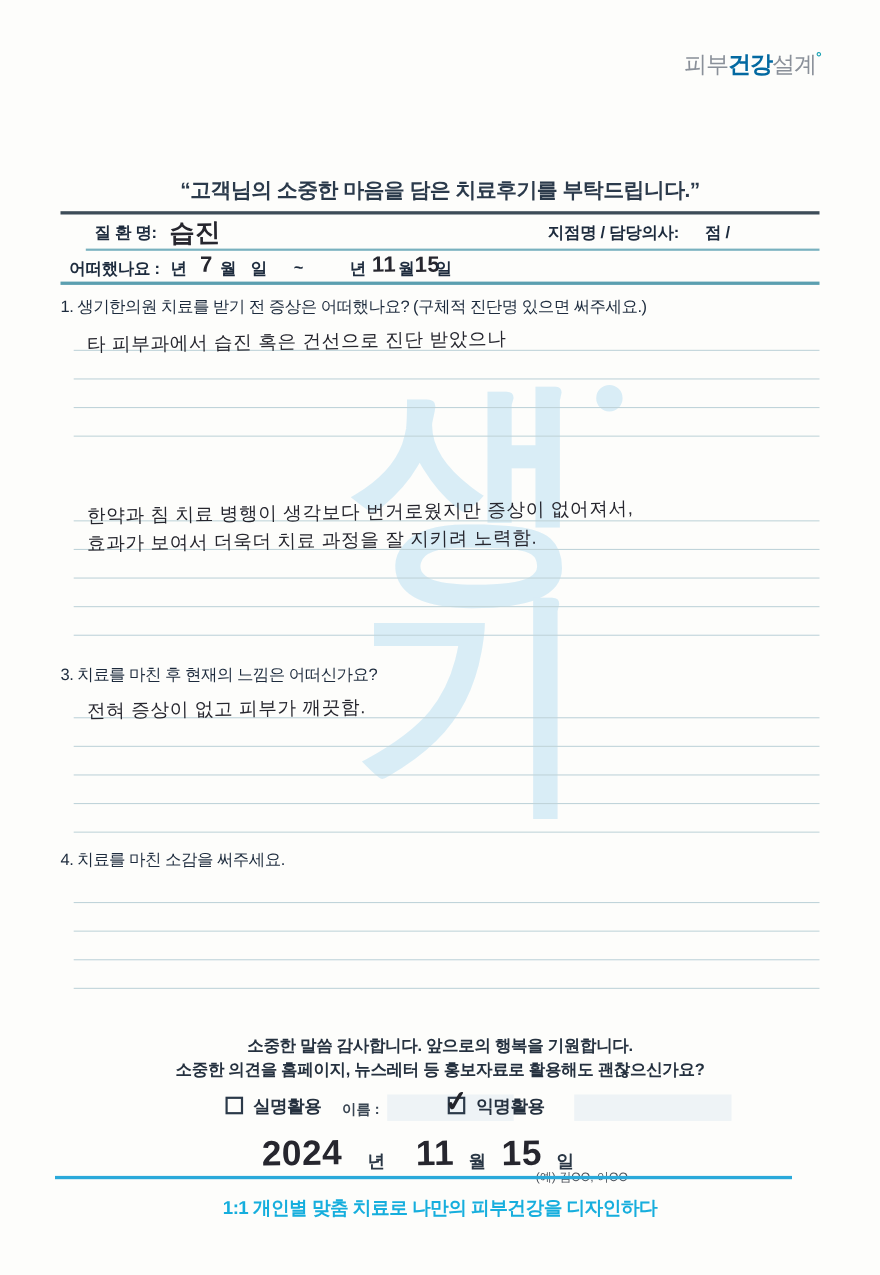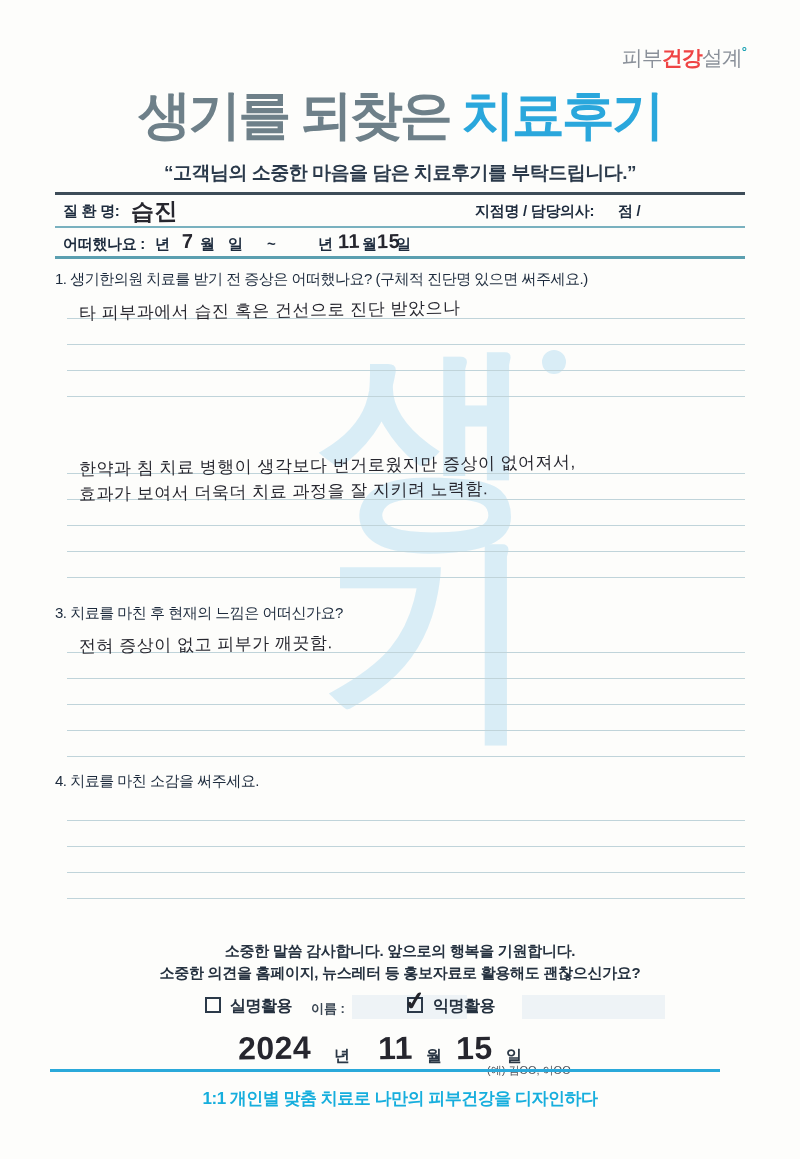--- a/index.html
+++ b/index.html
@@ -11,35 +11,35 @@
   
   .watermark { position:absolute; left:320px; top:348px; width:290px; height:445px; z-index:0; }
   .wm-ring { position:absolute; left:222px; top:2px; width:24px; height:24px;
              border:12px solid #d9edf6; border-radius:50%; }
   .wm-char { font-size:218px; line-height:0.88; font-weight:bold; color:#d9edf6;
              letter-spacing:-12px; }
 
   
   .logo { position:absolute; top:44px; right:54px; z-index:1; font-size:21px;
           letter-spacing:-1px; color:#8a9099; }
-  .logo .teal { color:#ef4444; font-weight:bold; }
+  .logo .teal { color:#0369a1; font-weight:bold; }
   .logo .deg  { color:#17a0b2; font-size:13px; vertical-align:top; font-weight:bold; }
 
   
   .title { position:absolute; top:80px; left:0; width:100%; text-align:center; z-index:1;
            font-size:53px; font-weight:800; letter-spacing:-3px; }
   .title .t1 { color:#6e8089; }
   .title .t2 { color:#2aa7dc; margin-left:12px; }
   .subtitle { position:absolute; top:160px; left:0; width:100%; text-align:center; z-index:1;
               font-size:19px; font-weight:bold; color:#2b3a4b; letter-spacing:-0.5px; }
 
   
   .info-table { position:absolute; left:55px; top:192px; width:690px; z-index:1;
                 border-top:3px solid #3d4c58; }
-  .info-row1 { position:relative; height:33px; border-bottom:2px solid #79b1bf; }
+  .info-row1 { position:relative; height:33px; border-bottom:2px solid #79b1bf;margin-left:23px; }
   .info-row2 { position:relative; height:31px; border-bottom:3px solid #5b9fb0; }
   .lbl { font-size:15px; font-weight:bold; color:#1d2b3d; letter-spacing:-0.3px; }
   .pos { position:absolute; top:7px; }
 
   
   .hw { font-family:"Liberation Sans", sans-serif; color:#26262e; white-space:nowrap;
         transform:rotate(-0.8deg); letter-spacing:0.5px; }
   .hw-disease { position:absolute; left:76px; top:1px; font-size:23px; font-weight:bold; }
   .hw-inline  { font-size:20px; font-weight:bold; }
   .hw-date    { font-size:32px; font-weight:bold; }
@@ -83,21 +83,20 @@
 <div class="page">
 
   <div class="watermark">
     <span class="wm-ring"></span>
     <div class="wm-char">생</div>
     <div class="wm-char">기</div>
   </div>
 
   <div class="logo"><span>피부</span><span class="teal">건강</span><span>설계</span><span class="deg">°</span></div>
 
-  <div class="title"><span class="t1">생기를 되찾은</span><span class="t2">치료후기</span></div>
   <div class="subtitle">“고객님의 소중한 마음을 담은 치료후기를 부탁드립니다.”</div>
 
   <div class="info-table">
     <div class="info-row1">
       <span class="lbl pos" style="left:8px">질 환 명:</span>
       <span class="hw hw-disease">습진</span>
       <span class="lbl pos" style="left:420px">지점명 / 담당의사:</span>
       <span class="lbl pos" style="left:563px">점 /</span>
     </div>
     <div class="info-row2">

